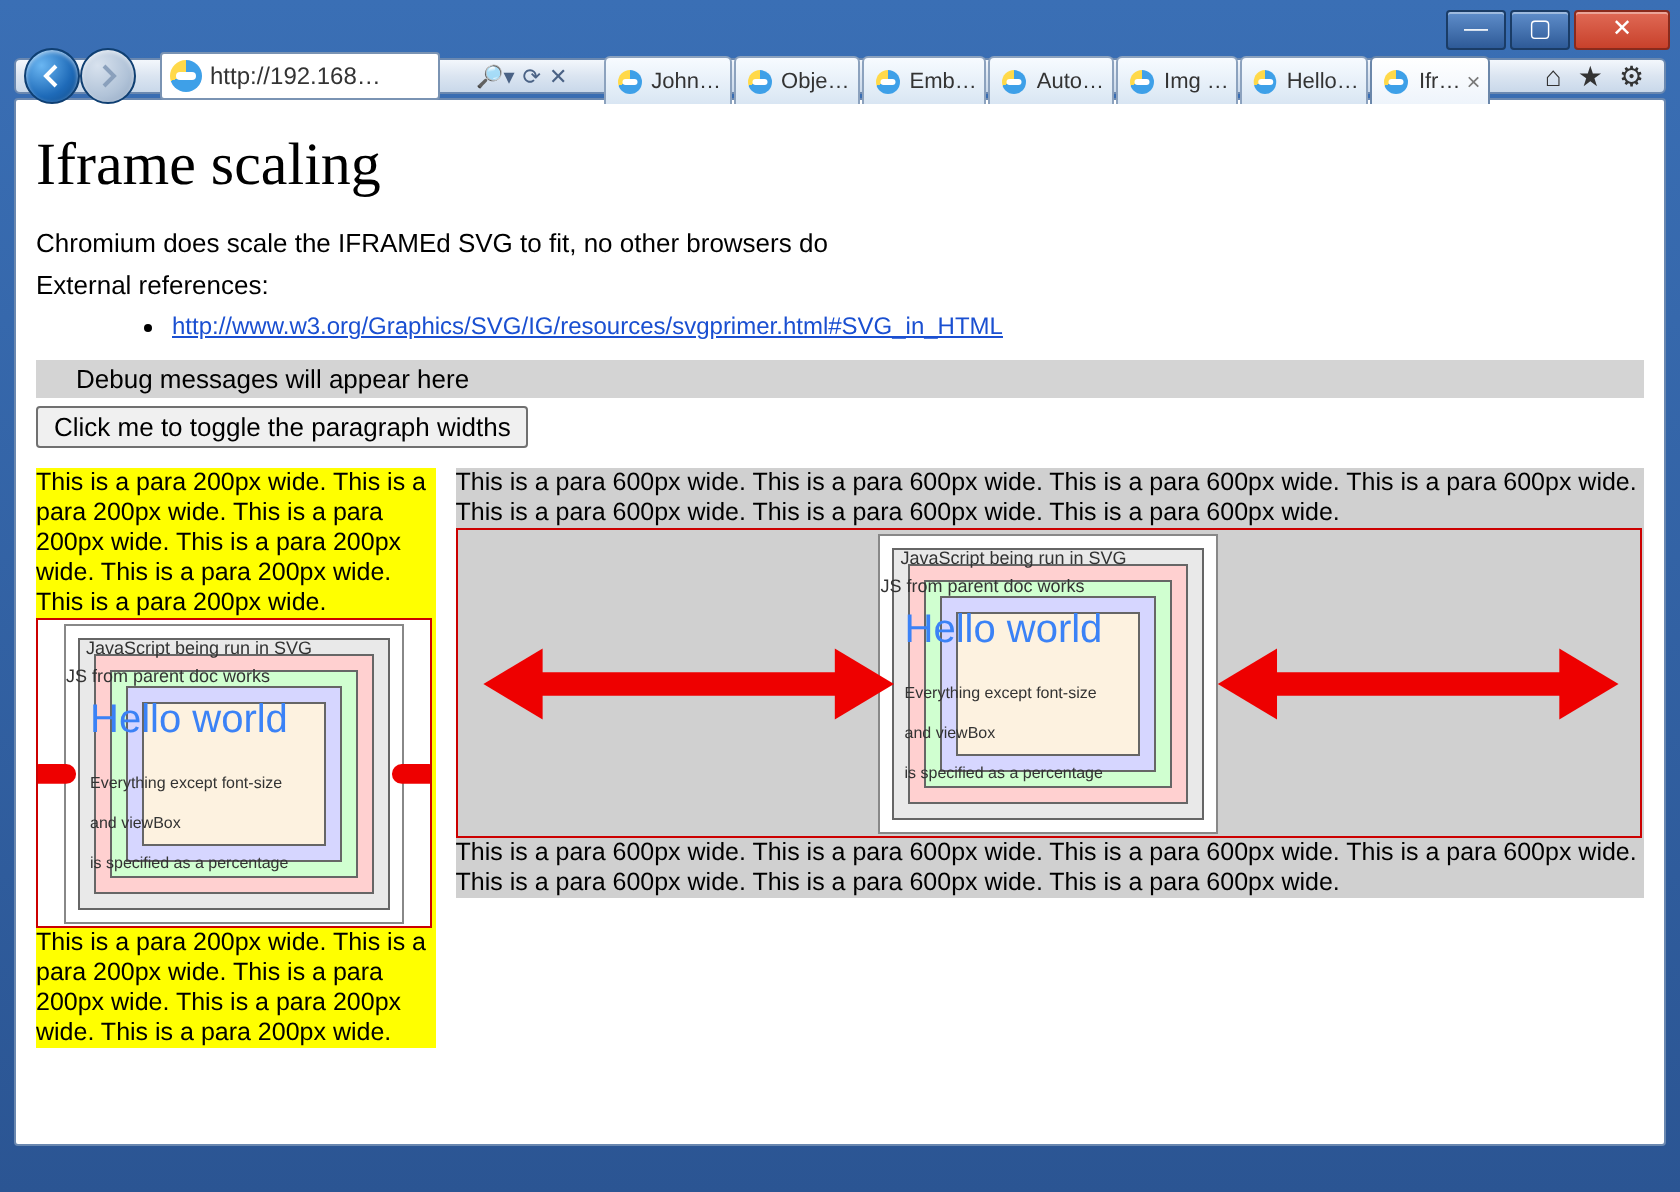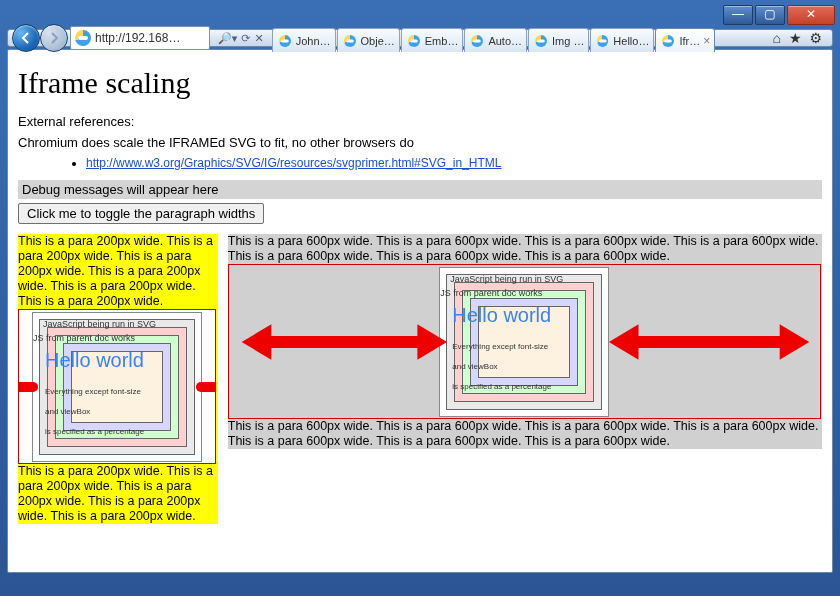--- a/index.html
+++ b/index.html
@@ -26,21 +26,21 @@
   }
   .win-btn.close { background: linear-gradient(to bottom,#e06a56,#c8412b); border-color:#8a2a1c; width:48px; }
   .win-btn.max { width:30px; }
   .win-btn.min { width:30px; }
 
   
   .navbar {
     height: 18px; margin: 0 6px 2px 6px;
     background: linear-gradient(to bottom,#f3f7fc 0%,#dbe5f1 50%,#c9d8ea 100%);
     border: 1px solid #6a88b0; border-radius: 3px;
-    display: flex; align-items: center; gap: 2px; padding: 2px 4px;
+    display: flex; align-items: center; gap: 12px; padding: 2px 4px;
   }
   .nav-backfwd { display:flex; gap:0; }
   .circle-btn {
     width: 28px; height: 28px; border-radius: 50%;
     background: radial-gradient(circle at 30% 30%, #6ab6f2, #1e6ab8 60%, #124a86);
     border: 1px solid #0f3f72; color:#fff; display:flex;align-items:center;justify-content:center;
     box-shadow: inset 0 1px 2px rgba(255,255,255,.6);
   }
   .circle-btn.fwd { background: radial-gradient(circle at 30% 30%, #d8e2ee,#b1c3d8 60%,#8fa5c1); color:#6d819a; }
   .addr {
@@ -72,21 +72,21 @@
     margin: 0 6px 6px 6px;
     height: 524px;
     background:#fff; border:1px solid #6a88b0; border-radius:2px;
     overflow:auto;
   }
   .page { padding: 10px 10px 16px 10px; color:#000; }
   h1 { font-family: Georgia, 'Times New Roman', serif; font-size: 30px; margin: 6px 0 14px 0; font-weight:normal; }
   .para { font-size: 13px; margin: 6px 0; }
   ul { margin: 6px 0 10px 28px; }
   a.link { color:#1a4fd1; text-decoration: underline; }
-  .debugbar { background:#d4d4d4; padding:2px 4px; font-size:13px; margin-top:4px; }
+  .debugbar { background:#d4d4d4; padding:2px 20px; font-size:13px; margin-top:4px; }
   .toggle-btn {
     margin-top:4px; font-size:13px; padding:2px 8px;
     background:#f0f0f0; border:1px solid #707070; border-radius:2px;
   }
 
   .cols { display:flex; gap:10px; margin-top:10px; align-items:flex-start; }
   .col200 { width:200px; background:#ffff00; font-size:12.5px; }
   .col600 { width:595px; background:#d0d0d0; font-size:12.5px; }
   .wrap-para { margin:0; padding:0; line-height:1.2; }
   .iframebox {
@@ -196,22 +196,22 @@
     <div class="tool-icons">
       <span>⌂</span>
       <span>★</span>
       <span>⚙</span>
     </div>
   </div>
 
   <div class="content-frame">
     <div class="page">
       <h1>Iframe scaling</h1>
+      <p class="para">Chromium does scale the IFRAMEd SVG to fit, no other browsers do</p>
       <p class="para">External references:</p>
-      <p class="para">Chromium does scale the IFRAMEd SVG to fit, no other browsers do</p>
       <ul>
           <li><a class="link" href="#">http://www.w3.org/Graphics/SVG/IG/resources/svgprimer.html#SVG_in_HTML</a></li>
         </ul>
       <div class="debugbar">Debug messages will appear here</div>
       <button class="toggle-btn">Click me to toggle the paragraph widths</button>
 
       <div class="cols">
 
         <div class="col200">
           <p class="wrap-para">This is a para 200px wide. This is a para 200px wide. This is a para 200px wide. This is a para 200px wide. This is a para 200px wide. This is a para 200px wide.</p>

